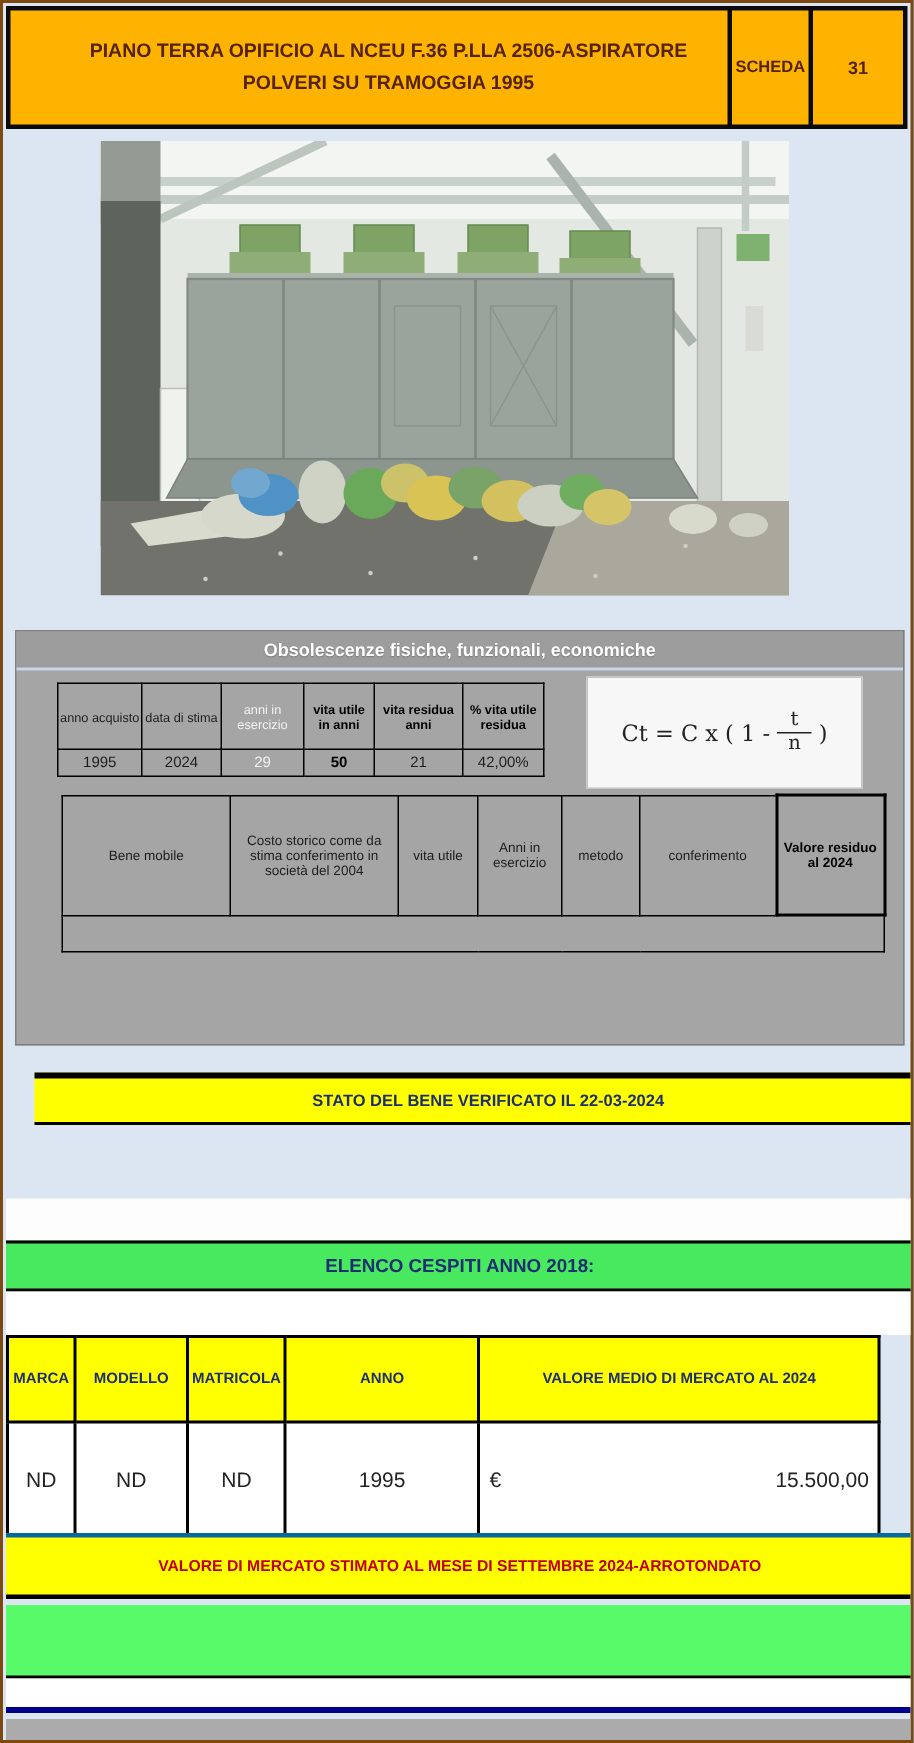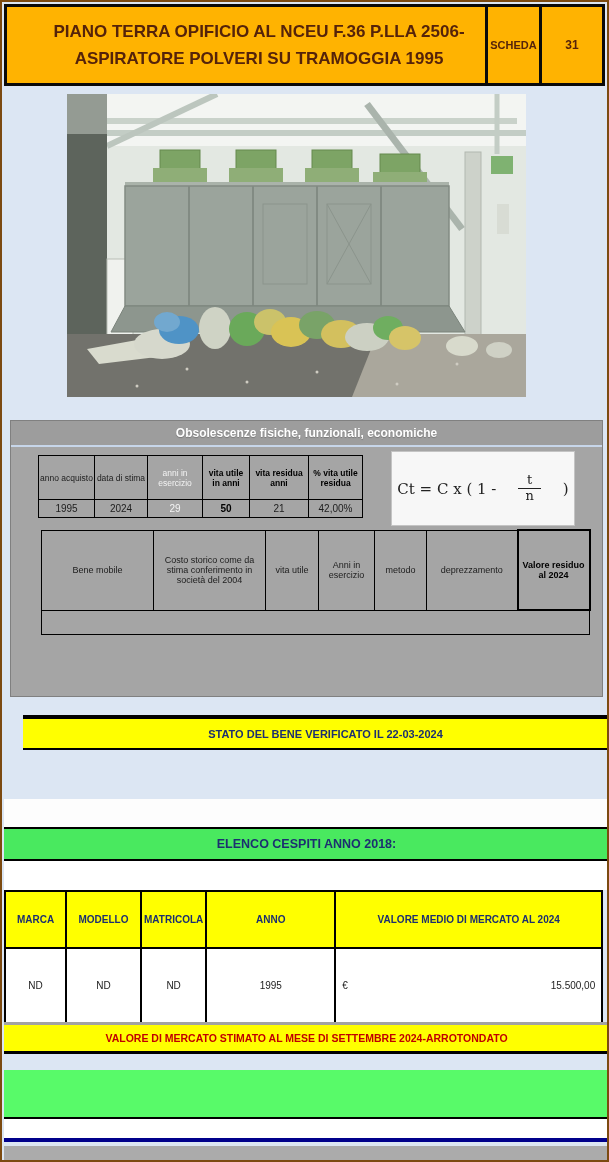--- a/index.html
+++ b/index.html
@@ -7,21 +7,21 @@
     position:relative;width:609px;height:1162px;box-sizing:border-box;
     background:#dce6f3;border:2px solid #7c4a10;overflow:hidden;
     font-family:"Liberation Sans",sans-serif;
   }
   
   .hdr{position:absolute;top:2px;left:2px;width:601px;height:82px;
     background:#0a0a0a;display:flex;padding:3px;gap:3px;box-sizing:border-box;}
   .hcell{background:#ffb301;display:flex;align-items:center;justify-content:center;
     text-align:center;color:#55230a;font-weight:bold;box-sizing:border-box;padding:2px;}
   .hc-label{width:126px;font-size:12px;}
-  .hc-desc{flex:1;font-size:17px;line-height:1.6;padding-left:28px;}
+  .hc-desc{flex:1;font-size:13px;line-height:1.6;padding-left:28px;}
   .hc-scheda{width:51px;font-size:11px;}
   .hc-num{width:60px;font-size:12px;}
   
   .photo{position:absolute;left:65px;top:92px;width:459px;height:303px;background:#e3e8e2;}
   
   .panel{position:absolute;left:8px;top:418px;width:593px;height:277px;
     background:#a5a5a5;border:1px solid #808080;box-sizing:border-box;}
   .panel-title{height:24px;background:#9d9d9d;border-bottom:2px solid #c7d6ea;
     display:flex;align-items:center;justify-content:center;
     color:#ffffff;font-weight:bold;font-size:12px;text-shadow:0 1px 1px #787878;}
@@ -30,21 +30,21 @@
   .calc td{border:1px solid #000;text-align:center;vertical-align:middle;
     font-size:8.5px;color:#1d1d1d;padding:1px;box-sizing:border-box;}
   .calc .hrow td{height:44px;}
   .calc .vrow td{height:18px;font-size:10px;}
   .calc .w1{width:56px}.calc .w2{width:53px}.calc .w3{width:55px}
   .calc .w4{width:47px}.calc .w5{width:59px}.calc .w6{width:54px}
   .calc .white{color:#f3f3f3;}
   .calc .bold{font-weight:bold;color:#000;}
   .formula{position:absolute;left:380px;top:30px;width:182px;height:73px;
     background:#f7f7f7;border:1px solid #c4c4c4;display:flex;align-items:center;
-    justify-content:center;font-family:"DejaVu Serif",serif;font-size:15px;color:#222;gap:17px;}
+    justify-content:center;font-family:"DejaVu Serif",serif;font-size:15px;color:#222;}
   .frac{display:inline-flex;flex-direction:column;align-items:center;
     margin:0 5px;font-size:13px;line-height:1.15;}
   .frac .den{border-top:1.5px solid #222;padding:0 7px;}
   .dep{position:absolute;left:30px;top:108px;}
   .dep td{border:1px solid #000;text-align:center;vertical-align:middle;
     font-size:9px;color:#1d1d1d;padding:2px 2px;box-sizing:border-box;}
   .dep .hrow td{height:80px;}
   .dep .drow td{height:58px;font-size:10px;}
   .dep .c1{width:112px}.dep .c2{width:112px}.dep .c3{width:53px}
   .dep .c4{width:56px}.dep .c5{width:52px}.dep .c6{width:91px}
@@ -58,33 +58,33 @@
     display:flex;align-items:center;justify-content:center;text-align:center;
     font-weight:bold;}
   .b-stato{top:713px;height:35px;background:#ffff00;border-top:4px solid #000;
     border-bottom:2px solid #000;color:#1c2f70;font-size:11px;margin-left:19px;}
   .b-stima{top:748px;height:49px;background:#f2a71b;border-bottom:3px solid #000;
     color:#1c2f70;font-size:10px;line-height:1.65;padding:0 1px;}
   .b-gap1{top:797px;height:28px;background:#fdfdfd;}
   .b-elenco{top:825px;height:34px;background:#49e95f;border-top:2px solid #000;
     border-bottom:2px solid #000;color:#1c2f70;font-size:12.5px;}
   .b-gap2{top:859px;height:29px;background:#ffffff;}
-  .b-valmercato{top:1020px;height:32px;background:#ffff00;border-top:3px solid #a3a3a3;
+  .b-valmercato{top:1020px;height:44px;background:#ffff00;border-top:3px solid #0369a1;
     border-bottom:3px solid #000;color:#c00000;font-size:10.5px;}
   .b-green2{top:1068px;height:49px;background:#58fa69;border-bottom:2px solid #000;}
   .b-white2{top:1117px;height:23px;background:#ffffff;border-bottom:4px solid #00008b;}
   .b-gray{top:1144px;height:16px;background:#ababab;}
   
   .cesp{position:absolute;left:2px;top:888px;}
   .cesp td{border:2px solid #000;text-align:center;vertical-align:middle;
     box-sizing:border-box;padding:1px 2px;}
   .cesp .hrow td{height:57px;background:#ffff00;color:#1c2f70;
     font-weight:bold;font-size:10px;}
-  .cesp .drow td{height:75px;background:#ffffff;color:#222;font-size:10px;margin-left:46px;}
-  .cesp .k1{width:61px}.cesp .k2{width:75px}.cesp .k3{width:61px}
+  .cesp .drow td{height:75px;background:#ffffff;color:#222;font-size:14px;margin-left:46px;}
+  .cesp .k1{width:45px}.cesp .k2{width:75px}.cesp .k3{width:61px}
   .cesp .k4{width:129px}.cesp .k5{width:267px}
 </style>
 </head>
 <body>
 
 <div class="page">
 
   <div class="hdr">
     <div class="hcell hc-desc">PIANO TERRA OPIFICIO AL NCEU F.36 P.LLA 2506-ASPIRATORE POLVERI SU TRAMOGGIA 1995</div>
     <div class="hcell hc-scheda">SCHEDA</div>
@@ -194,21 +194,21 @@
     </div>
 
     <table class="dep">
       <tbody>
           <tr class="hrow">
         <td class="c1">Bene mobile</td>
         <td class="c2">Costo storico come da stima conferimento in società del 2004</td>
         <td class="c3">vita utile</td>
         <td class="c4">Anni in esercizio</td>
         <td class="c5">metodo</td>
-        <td class="c6">deprezzamento</td>
+        <td class="c6">conferimento</td>
         <td class="c7 valbold">Valore residuo al 2024</td>
       </tr>
       <tr class="erow">
         <td colspan="7"></td>
       </tr>
     </tbody>
       </table>
   </div>
 
   <div class="band b-stato">STATO DEL BENE VERIFICATO IL 22-03-2024</div>

